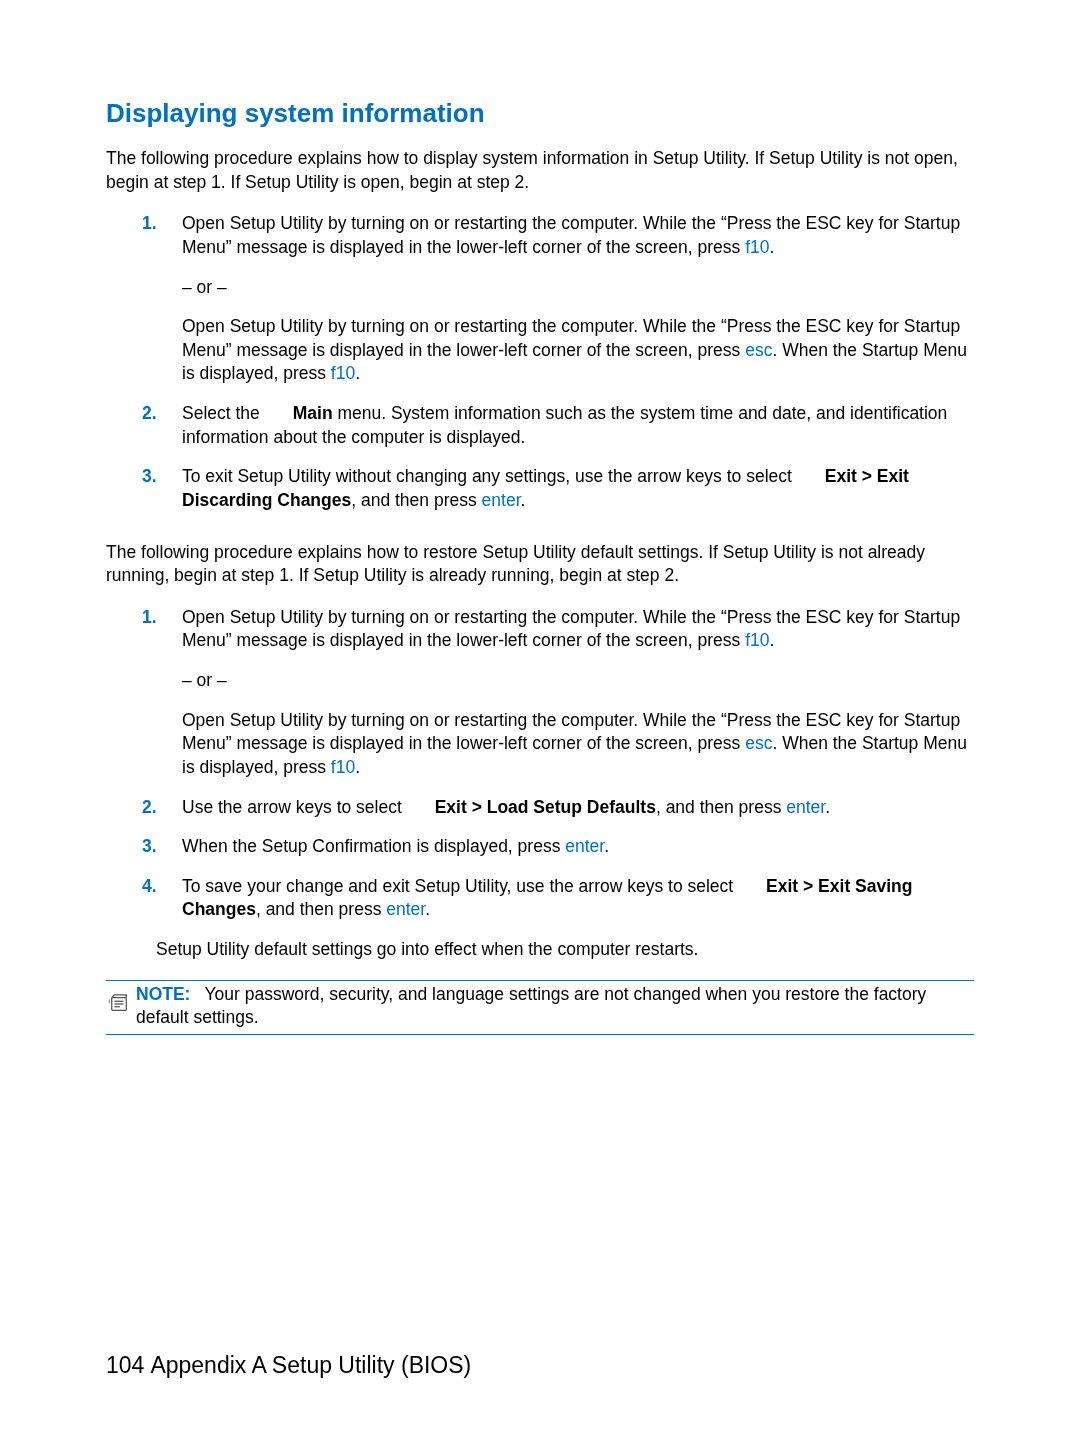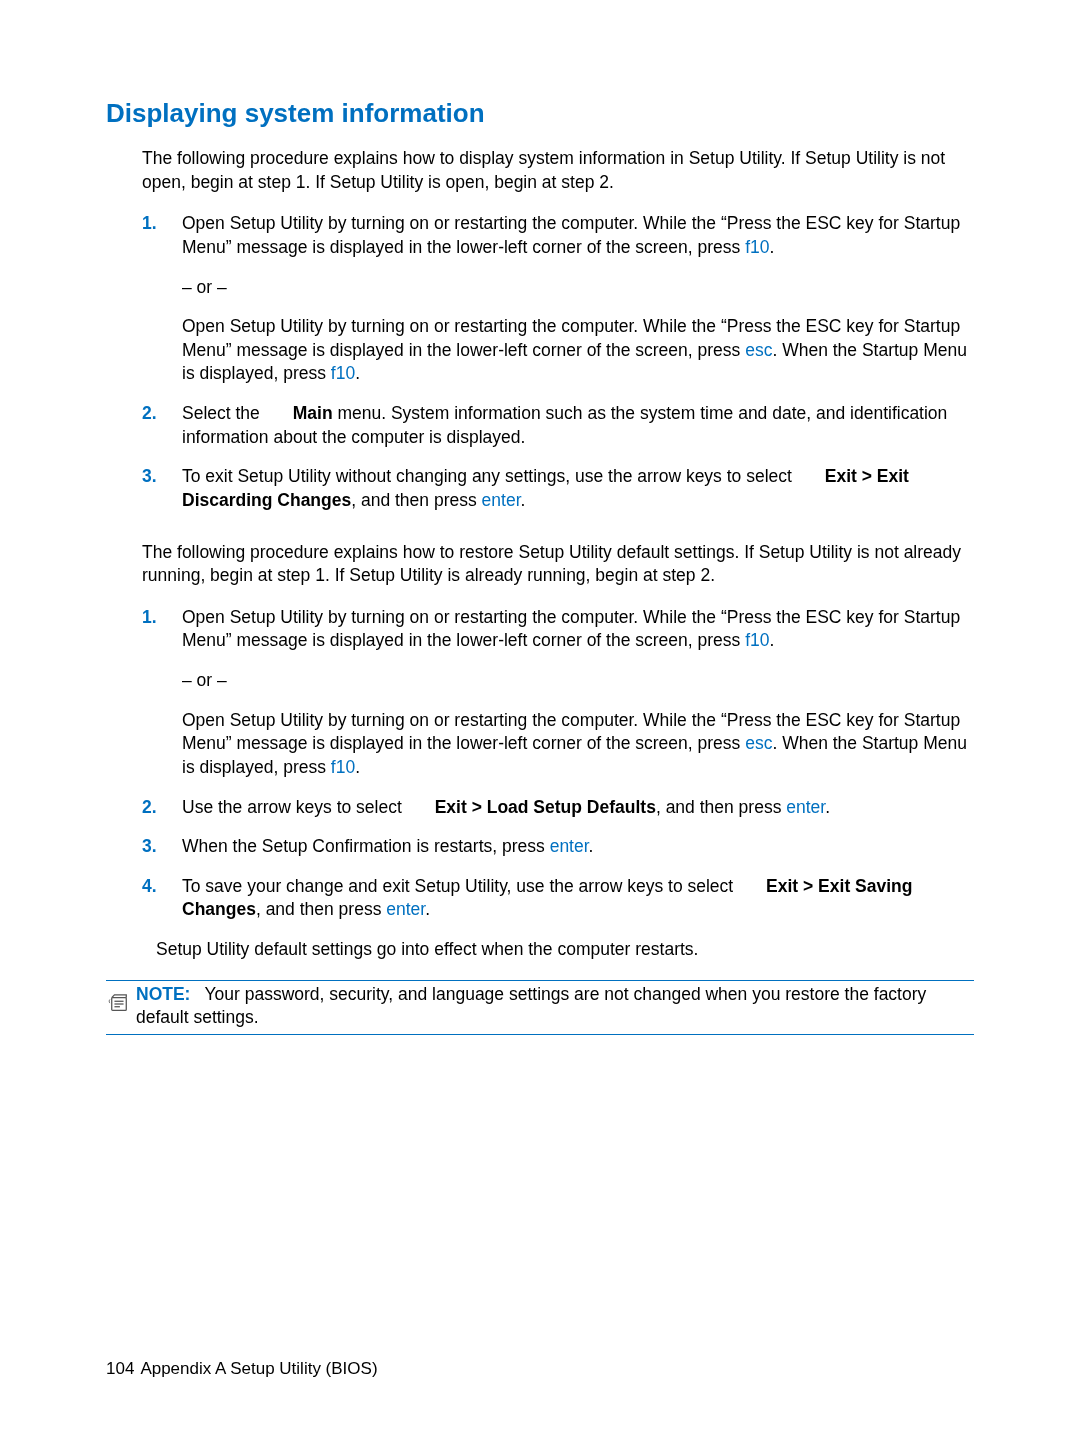--- a/index.html
+++ b/index.html
@@ -16,21 +16,20 @@
     .page {
       padding: 96px 106px 0 106px;
     }
     h2 {
       color: #0070c0;
       font-size: 26px;
       font-weight: bold;
       margin-bottom: 16px;
     }
     .intro {
-      margin-left: 36px;
       margin-bottom: 18px;
     }
     .list {
       margin-left: 36px;
     }
     .list-item {
       display: flex;
       margin-bottom: 16px;
     }
     .list-num {
@@ -79,21 +78,21 @@
       font-weight: bold;
       padding-right: 14px;
     }
     .section2 {
       margin-top: 28px;
     }
     .footer {
       position: absolute;
       bottom: 56px;
       left: 106px;
-      font-size: 17px;
+      font-size: 23px;
     }
     .footer .pnum { margin-right: 6px; }
   </style>
 </head>
 <body>
 
 <div class="page">
 
   <h2>Displaying system information</h2>
   <p class="intro">The following procedure explains how to display system information in Setup Utility. If Setup Utility is not open, begin at step 1. If Setup Utility is open, begin at step 2.</p>
@@ -154,21 +153,21 @@
           <p>
             <span>Use the arrow keys to select </span><span class="bold">Exit &gt; Load Setup Defaults</span><span>, and then press </span><span class="key">enter</span><span>.</span>
           </p>
         </div>
       </div>
 
       <div class="list-item">
         <div class="list-num">3.</div>
         <div class="list-body">
           <p>
-            <span>When the Setup Confirmation is restarts, press </span><span class="key">enter</span><span>.</span>
+            <span>When the Setup Confirmation is displayed, press </span><span class="key">enter</span><span>.</span>
           </p>
         </div>
       </div>
 
       <div class="list-item">
         <div class="list-num">4.</div>
         <div class="list-body">
           <p>
             <span>To save your change and exit Setup Utility, use the arrow keys to select </span><span class="bold">Exit &gt; Exit Saving Changes</span><span>, and then press </span><span class="key">enter</span><span>.</span>
           </p>

